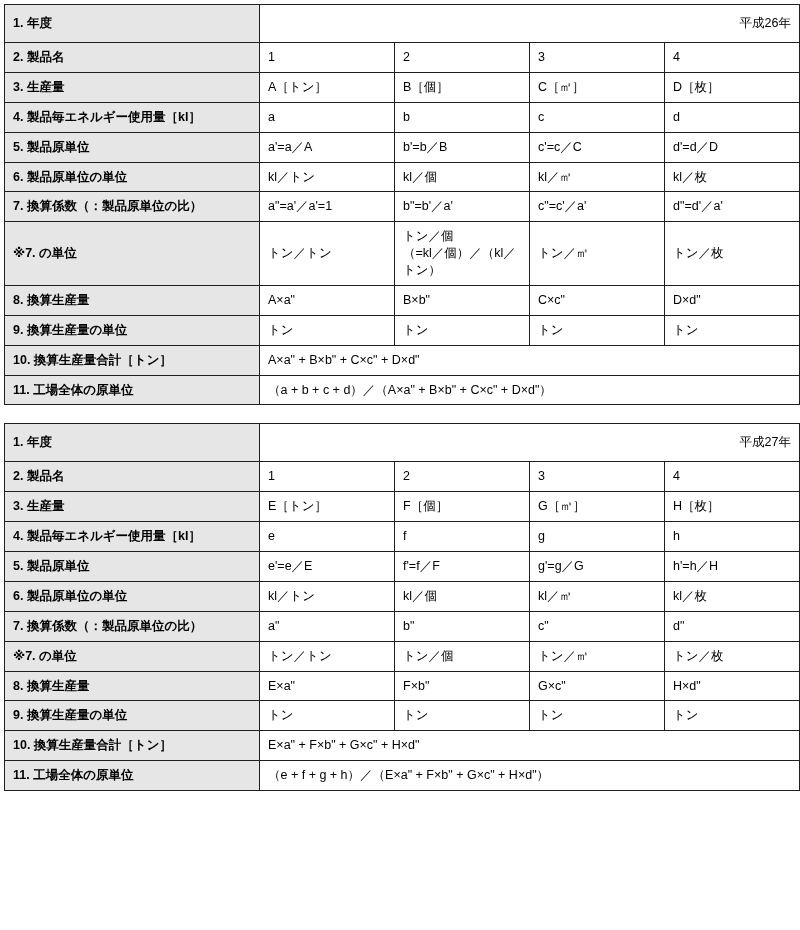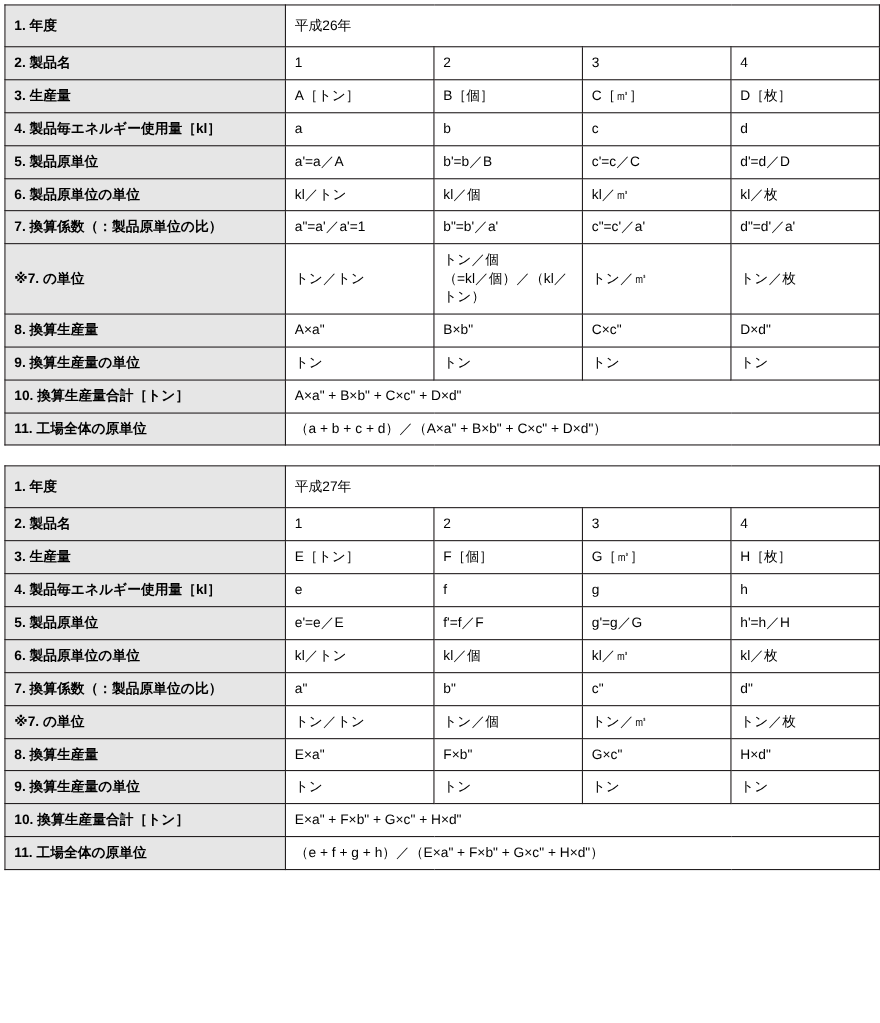--- a/index.html
+++ b/index.html
@@ -46,21 +46,21 @@
     padding-left: 8px;
   }
   td.val {
     background: #ffffff;
     padding-left: 8px;
   }
   .col1 { width: 115px; }
   .col2 { width: 207px; }
   .col3 { width: 110px; }
   .col4 { width: 109px; }
-  .r-year td.val { height: 38px; }
+  .r-year td.val { height: 38px; text-align: right; }
   .r-tall td { padding-top: 7px; padding-bottom: 7px; }
   .two-line {
     line-height: 1.45;
   }
   .wide {
     padding-left: 14px;
   }
 </style>
 </head>
 <body>

